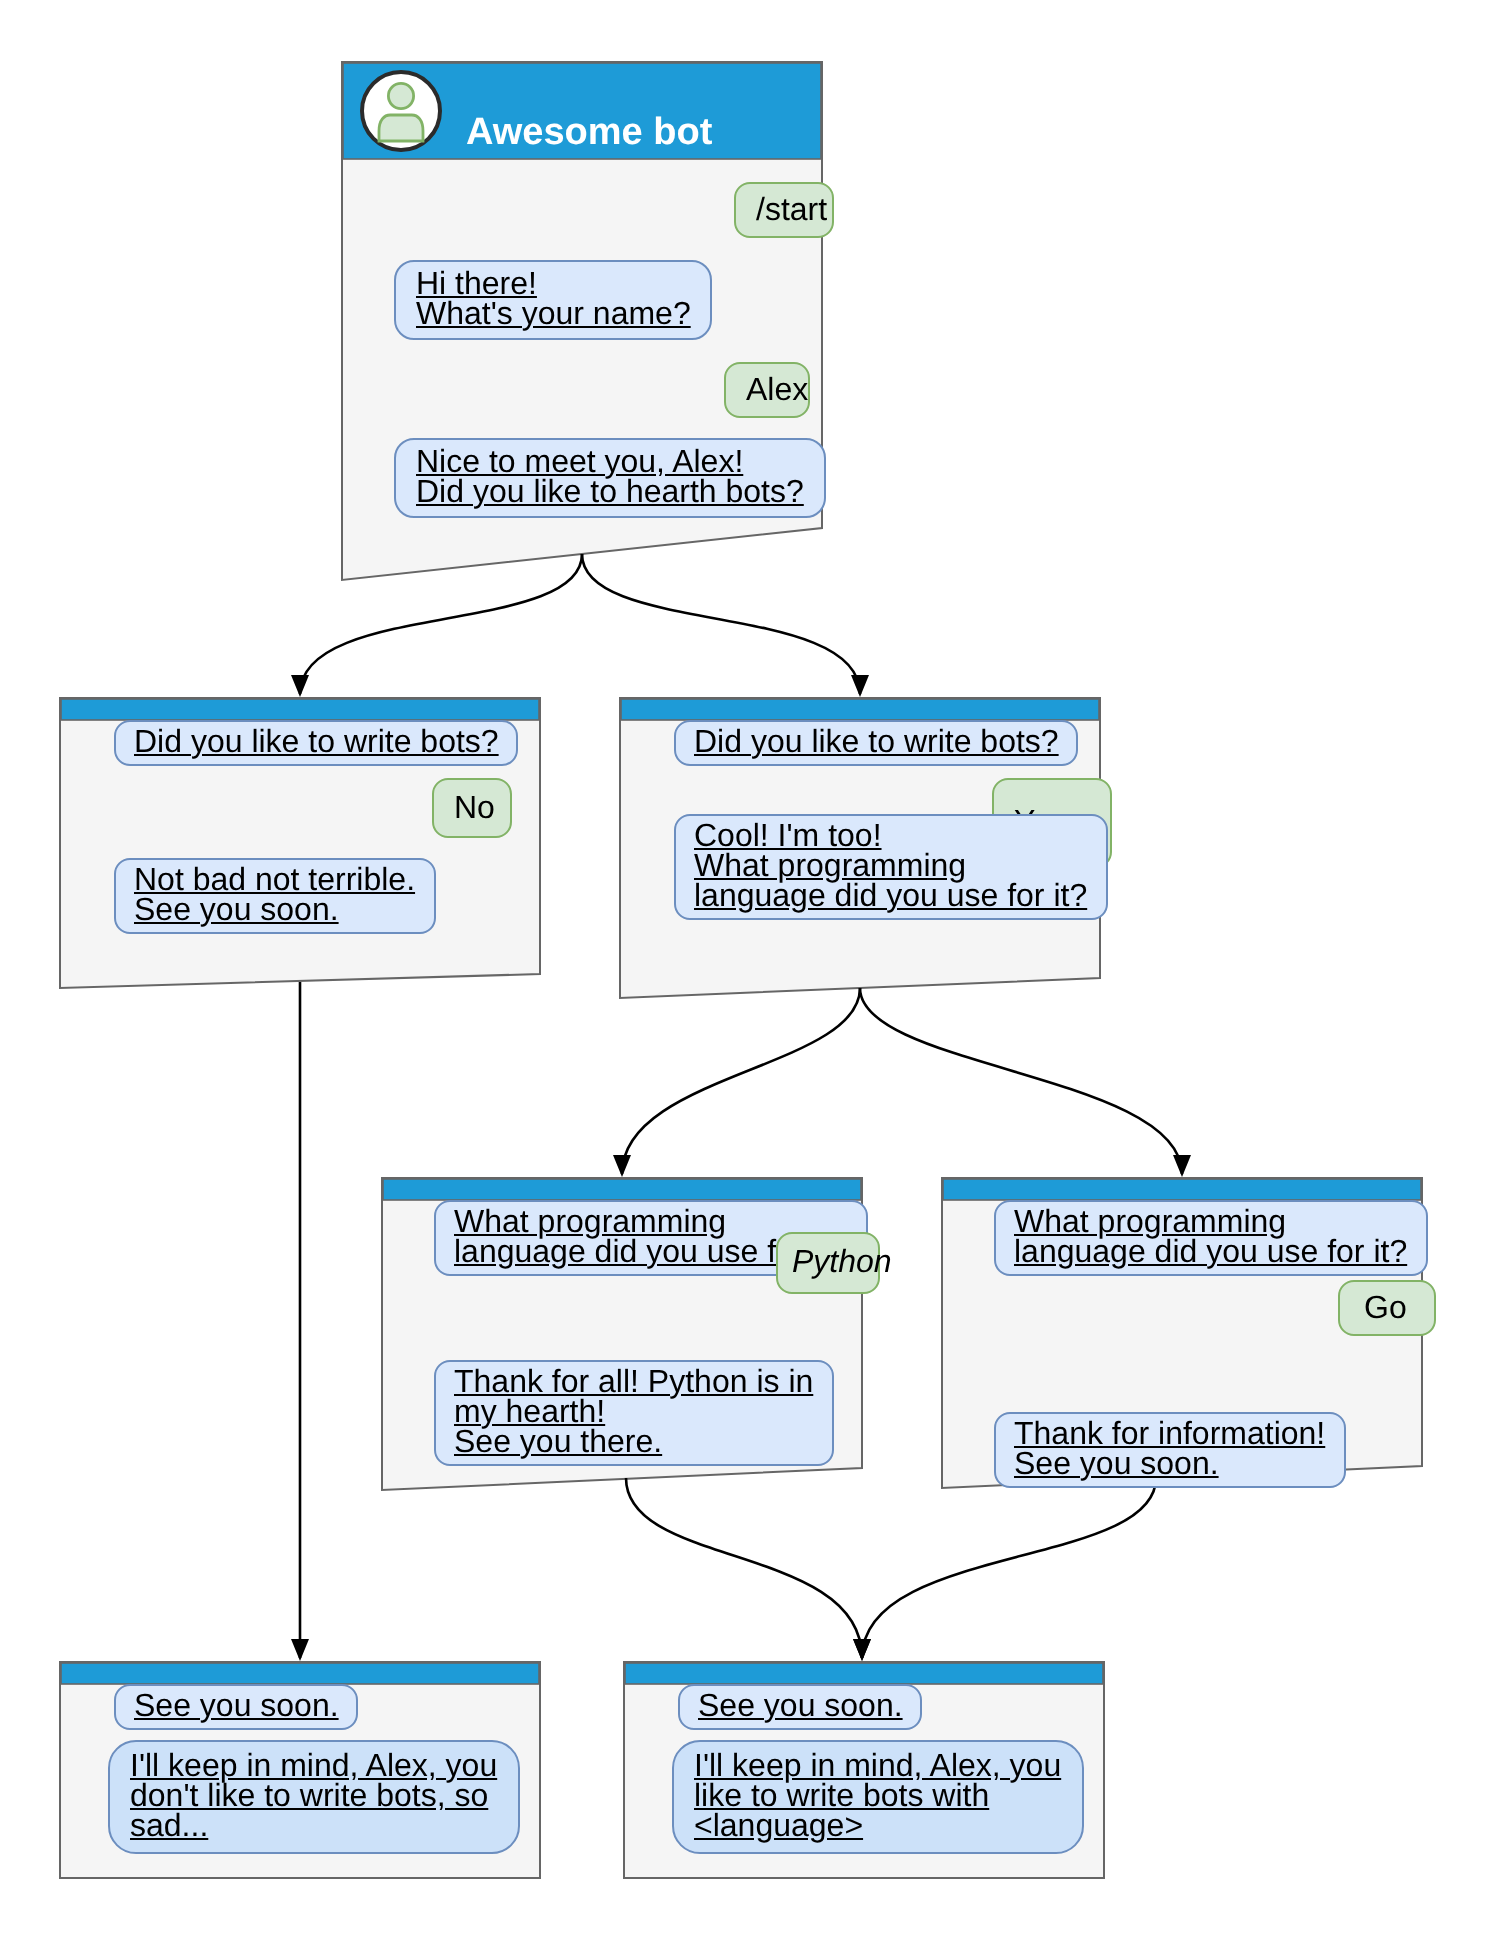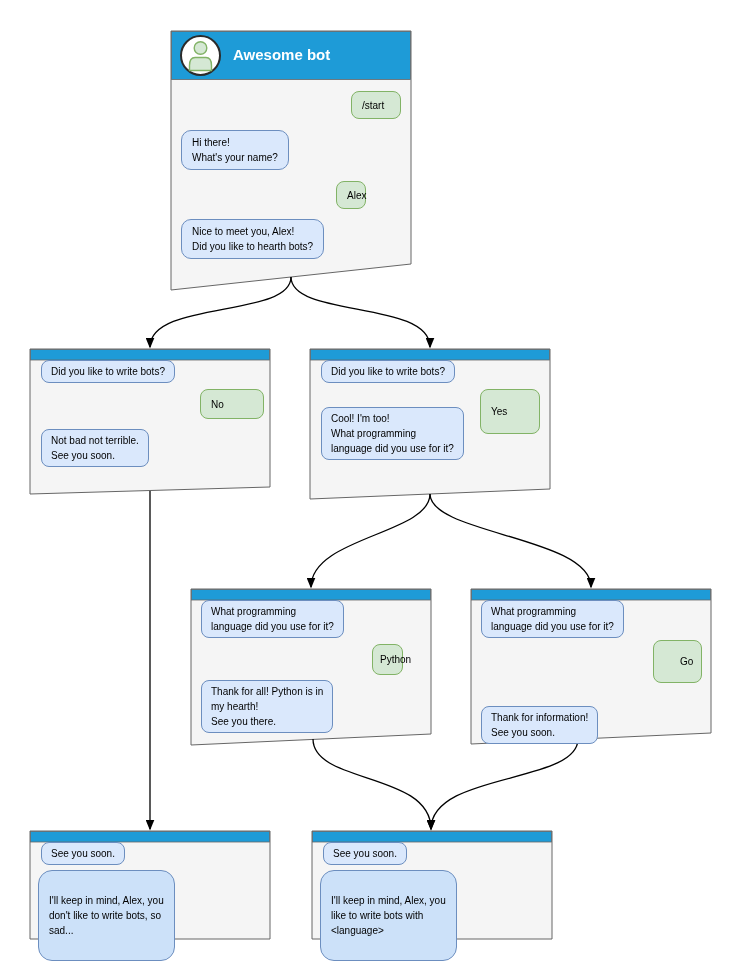--- a/index.html
+++ b/index.html
@@ -4,26 +4,26 @@
 <style>
   html,body{margin:0;padding:0;background:#ffffff;}
   #stage{position:relative;width:743px;height:971px;background:#fff;overflow:hidden;
          font-family:"Liberation Sans","DejaVu Sans",sans-serif;}
   #shapes{position:absolute;left:0;top:0;z-index:0;}
   .win-poly{fill:var(--window_fill);stroke:var(--window_stroke);stroke-width:1;}
   .head-rect{fill:var(--header_blue);stroke:var(--window_stroke);stroke-width:0.8;}
   .edge{fill:none;stroke:var(--arrow_color);stroke-width:1.3;}
   .arrowhead{fill:var(--arrow_color);}
   .overlay{position:absolute;left:0;top:0;width:100%;height:100%;z-index:1;}
-  .win-title{position:absolute;color:var(--title_color);font-size:15px;font-weight:bold;line-height:16px;}
-  .msg{position:absolute;box-sizing:border-box;font-size:10px;line-height:15px;color:#000;
-       white-space:pre;border-radius:8px;}
-  .bot{background:var(--bot_bubble_fill);border:1px solid var(--bot_bubble_stroke);padding:3px 9px;}
+  .win-title{position:absolute;color:var(--title_color);font-size:19px;font-weight:bold;line-height:16px;margin-top:12px;}
+  .msg{position:absolute;box-sizing:border-box;font-size:16px;line-height:15px;color:#000;
+       white-space:pre;border-radius:8px;margin-left:16px;}
+  .bot{background:var(--bot_bubble_fill);border:1px solid var(--bot_bubble_stroke);padding:3px 9px;text-decoration:underline;}
   .bot.r10{border-radius:10px;padding:4px 10px;}
-  .bot.big{border-radius:14px;padding:22px 10px;background:var(--end_bubble_fill);}
+  .bot.big{border-radius:14px;padding:5px 10px;background:var(--end_bubble_fill);}
   .user{background:var(--user_bubble_fill);border:1px solid var(--user_bubble_stroke);
         display:flex;align-items:center;padding:0 0 0 10px;}
 </style>
 </head>
 <body>
 
 <div id="stage">
 
   <svg id="shapes" width="743" height="971" viewBox="0 0 743 971">
     <defs>
@@ -68,45 +68,45 @@
     <path class="edge" d="M313,739 C313,784 431,772 431,829" marker-end="url(#arr)"></path>
     <path class="edge" d="M578,739 C578,784 431,772 431,829" marker-end="url(#arr)"></path>
   </svg>
 
   <div class="overlay">
 
     <div class="win-title" style="left:233px;top:47px;">Awesome bot</div>
     <div class="msg user" style="left:351px;top:91px;width:50px;height:28px;">/start</div>
     <div class="msg bot r10" style="left:181px;top:130px;">Hi there!
 What's your name?</div>
-    <div class="msg user" style="left:336px;top:181px;width:30px;height:28px;">Alex</div>
+    <div class="msg user" style="left:346px;top:181px;width:43px;height:28px;">Alex</div>
     <div class="msg bot r10" style="left:181px;top:219px;">Nice to meet you, Alex!
 Did you like to hearth bots?</div>
 
     <div class="msg bot" style="left:41px;top:360px;">Did you like to write bots?</div>
-    <div class="msg user" style="left:200px;top:389px;width:64px;height:30px;">No</div>
+    <div class="msg user" style="left:200px;top:389px;width:40px;height:30px;">No</div>
     <div class="msg bot" style="left:41px;top:429px;">Not bad not terrible.
 See you soon.</div>
 
     <div class="msg bot" style="left:321px;top:360px;">Did you like to write bots?</div>
     <div class="msg user" style="left:480px;top:389px;width:60px;height:45px;">Yes</div>
     <div class="msg bot" style="left:321px;top:407px;">Cool! I'm too!
 What programming
 language did you use for it?</div>
 
     <div class="msg bot" style="left:201px;top:600px;">What programming
 language did you use for it?</div>
-    <div class="msg user" style="left:372px;top:644px;width:31px;height:31px;padding-left:7px;">Python</div>
+    <div class="msg user" style="left:372px;top:616px;width:52px;height:31px;padding-left:7px;font-style:italic;">Python</div>
     <div class="msg bot" style="left:201px;top:680px;">Thank for all! Python is in
 my hearth!
 See you there.</div>
 
     <div class="msg bot" style="left:481px;top:600px;">What programming
 language did you use for it?</div>
-    <div class="msg user" style="left:653px;top:640px;width:49px;height:43px;padding-left:26px;">Go</div>
+    <div class="msg user" style="left:653px;top:640px;width:49px;height:28px;padding-left:12px;">Go</div>
     <div class="msg bot" style="left:481px;top:706px;">Thank for information!
 See you soon.</div>
 
     <div class="msg bot" style="left:41px;top:842px;">See you soon.</div>
     <div class="msg bot big" style="left:38px;top:870px;">I'll keep in mind, Alex, you
 don't like to write bots, so
 sad...</div>
 
     <div class="msg bot" style="left:323px;top:842px;">See you soon.</div>
     <div class="msg bot big" style="left:320px;top:870px;">I'll keep in mind, Alex, you

